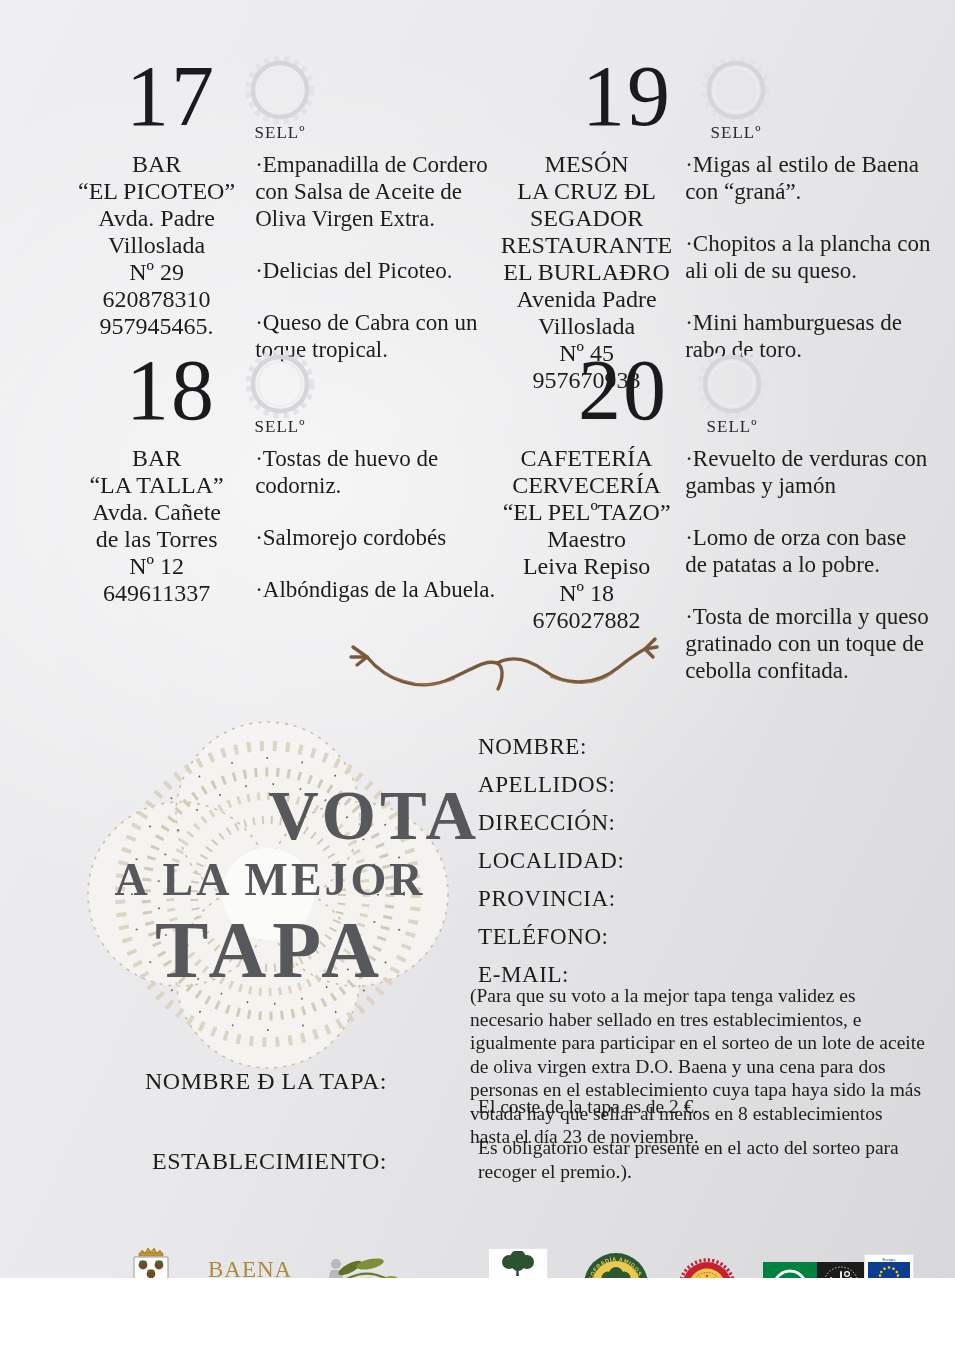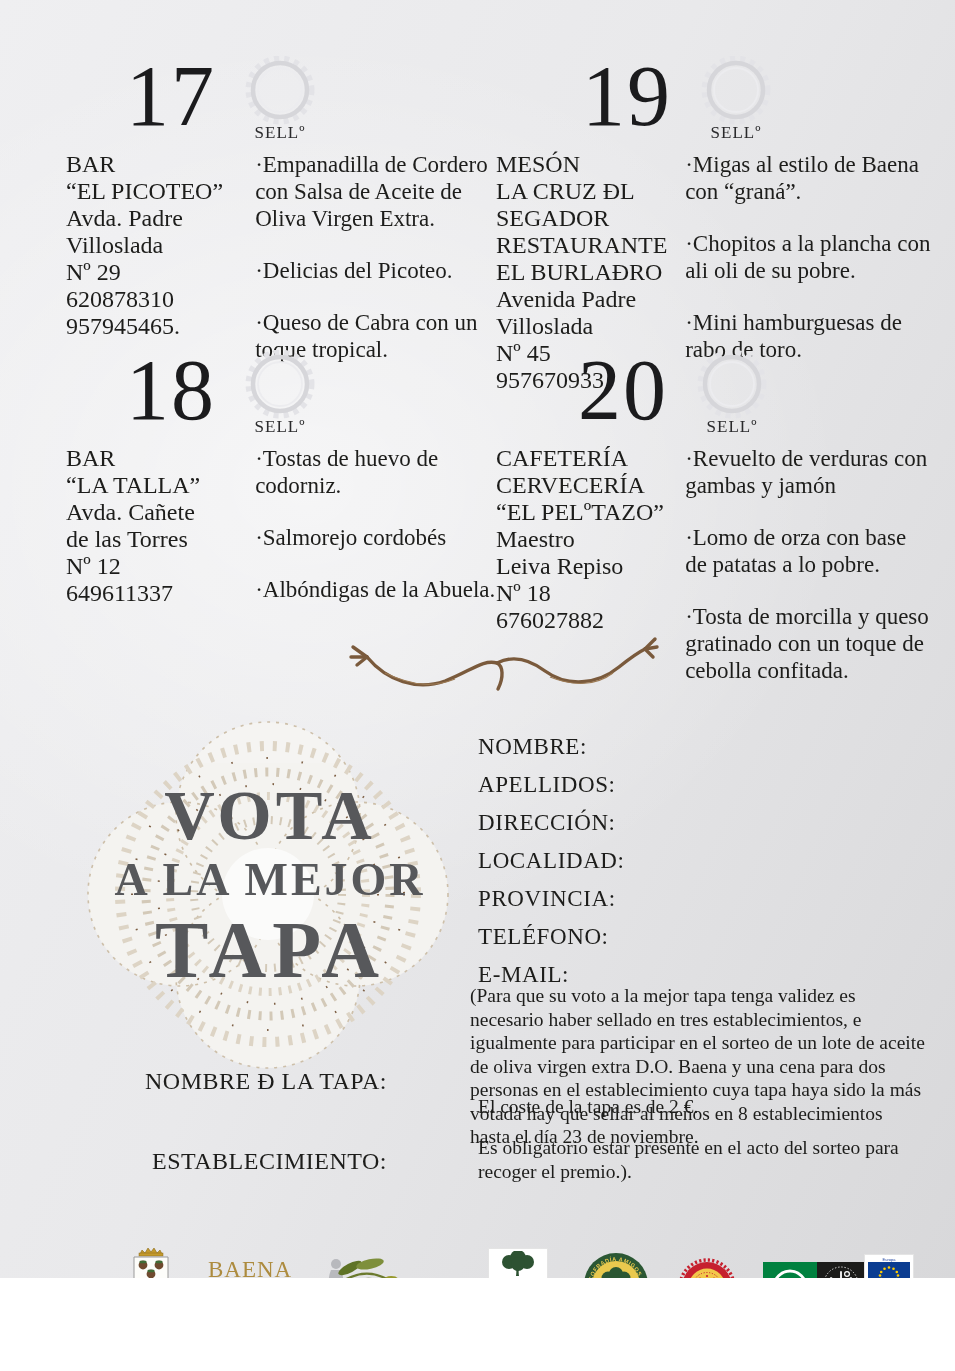--- a/index.html
+++ b/index.html
@@ -14,37 +14,37 @@
   
   .entry{ position:absolute; width:436px; }
   .entry-head{ display:flex; align-items:flex-start; }
   .entry-number{
     font-family:"Liberation Serif", serif; font-size:86px; line-height:80px;
     color:#1b1b1d; letter-spacing:2px; margin-right:16px;
   }
   .stamp{ display:flex; flex-direction:column; align-items:center; width:96px; }
   .stamp-label{ font-size:17px; letter-spacing:1px; color:#2a2a2c; margin-top:-3px;text-align:center; }
   .entry-cols{ display:flex; margin-top:8px; }
-  .entry-info{ width:182px; text-align:left; font-size:24px; line-height:27px; white-space:nowrap; }
+  .entry-info{ width:182px; text-align:center; font-size:24px; line-height:27px; white-space:nowrap; }
   .entry-tapas{ width:248px; margin-left:8px; font-size:23px; line-height:27px; }
   .entry-tapas p{ margin:0 0 25px 0; }
   .e17{ left:66px; top:56px; } .e17 .entry-head{ margin-left:60px; }
   .e18{ left:66px; top:350px; } .e18 .entry-head{ margin-left:60px; }
   .e19{ left:496px; top:56px; } .e19 .entry-head{ margin-left:86px; }
   .e20{ left:496px; top:350px; } .e20 .entry-head{ margin-left:82px; }
   
   .squiggle{ position:absolute; left:345px; top:635px; }
   
   .vota{ position:absolute; left:60px; top:718px; width:420px; height:352px; }
   .vota svg.doily{ position:absolute; left:8px; top:0; }
   .vota-title{
     position:absolute; left:0; top:62px; width:420px; text-align:center;
     color:#57585b; font-weight:bold;
   }
-  .vt1{ font-size:70px; line-height:72px; letter-spacing:4px; }
+  .vt1{ font-size:70px; line-height:72px; letter-spacing:4px;text-align:right; }
   .vt2{ font-size:46px; line-height:56px; letter-spacing:3px; }
   .vt3{ font-size:80px; line-height:84px; letter-spacing:6px; }
   .tapa-name-label{ position:absolute; left:145px; top:1068px; font-size:24px; letter-spacing:.5px; }
   .establishment-label{ position:absolute; left:152px; top:1148px; font-size:24px; letter-spacing:.5px; }
   
   .form-fields{ position:absolute; left:478px; top:735px; }
   .form-fields div{ font-size:23px; line-height:23px; letter-spacing:.6px; margin-bottom:15px; }
   .rules{ position:absolute; left:470px; top:984px; width:456px; font-size:19.5px; line-height:23.5px; }
   .price{ position:absolute; left:478px; top:1096px; font-size:19.5px; }
   .attendance{ position:absolute; left:478px; top:1136px; width:440px; font-size:19.5px; line-height:23.5px; }
@@ -155,21 +155,21 @@
           <div>SEGADOR</div>
           <div>RESTAURANTE</div>
           <div>EL BURLAÐRO</div>
           <div>Avenida Padre</div>
           <div>Villoslada</div>
           <div>Nº 45</div>
           <div>957670933</div>
         </div>
       <div class="entry-tapas">
           <p>·Migas al estilo de Baena con “graná”.</p>
-          <p>·Chopitos a la plancha con ali oli de su pobre.</p>
+          <p>·Chopitos a la plancha con ali oli de su queso.</p>
           <p>·Mini hamburguesas de rabo de toro.</p>
         </div>
     </div>
   </section>
 
   <section class="entry e20">
     <div class="entry-head">
       <div class="entry-number">20</div>
       <div class="stamp">
         <svg width="90" height="70" viewBox="0 0 90 70">

